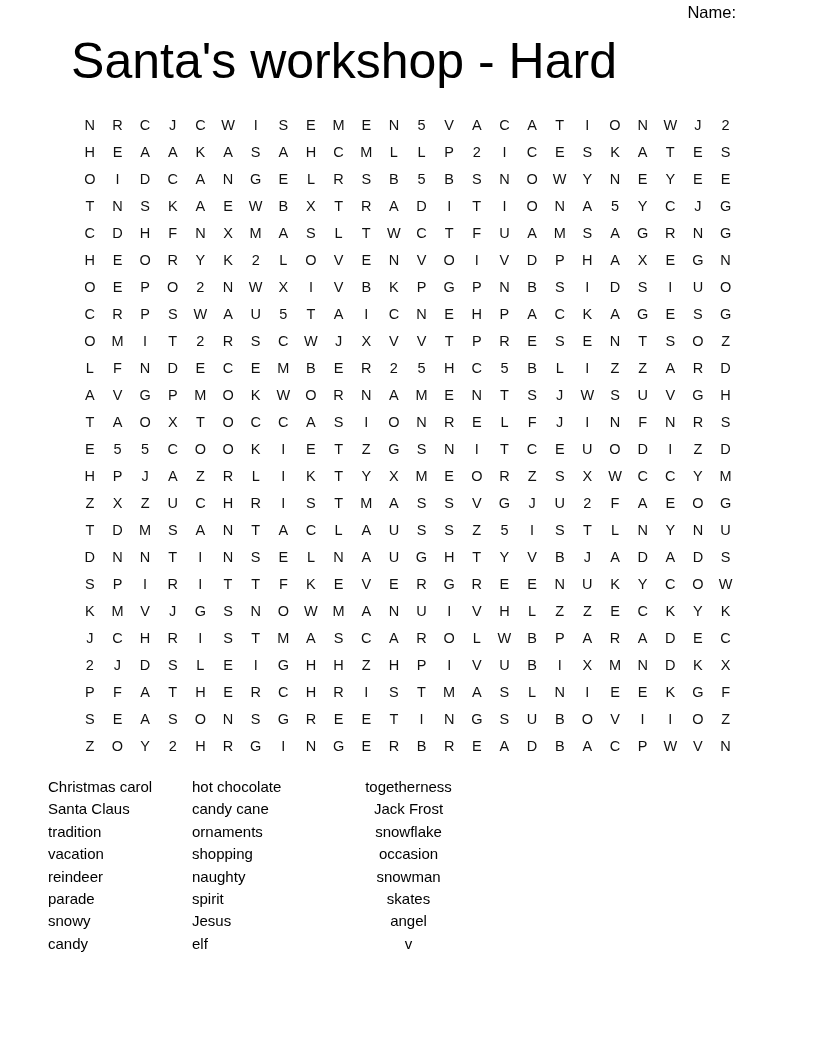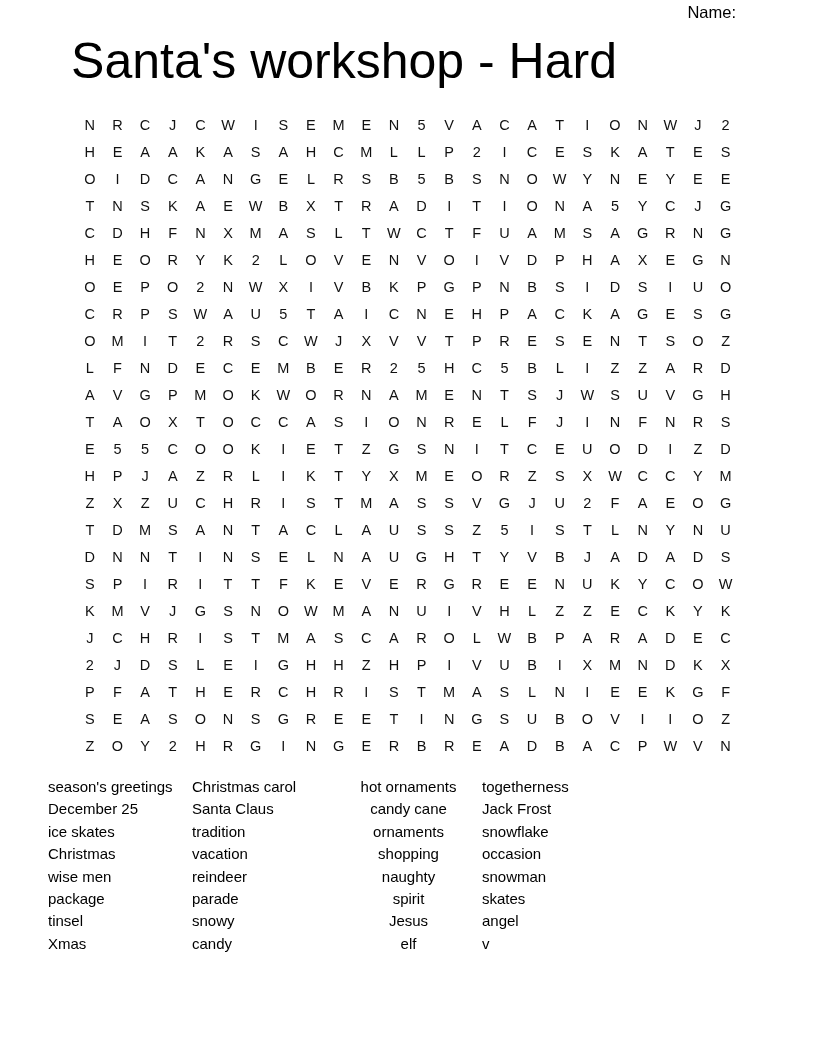--- a/index.html
+++ b/index.html
@@ -665,41 +665,31 @@
       <span class="cell">A</span>
       <span class="cell">C</span>
       <span class="cell">P</span>
       <span class="cell">W</span>
       <span class="cell">V</span>
       <span class="cell">N</span>
     </div>
 
   <div class="words" id="word-list">
       <div class="word-col">
-        <div class="word">season's greetings</div>
-        <div class="word">December 25</div>
-        <div class="word">ice skates</div>
-        <div class="word">Christmas</div>
-        <div class="word">wise men</div>
-        <div class="word">package</div>
-        <div class="word">tinsel</div>
-        <div class="word">Xmas</div>
-      </div>
-      <div class="word-col">
         <div class="word">Christmas carol</div>
         <div class="word">Santa Claus</div>
         <div class="word">tradition</div>
         <div class="word">vacation</div>
         <div class="word">reindeer</div>
         <div class="word">parade</div>
         <div class="word">snowy</div>
         <div class="word">candy</div>
       </div>
       <div class="word-col">
-        <div class="word">hot ornaments</div>
+        <div class="word">hot chocolate</div>
         <div class="word">candy cane</div>
         <div class="word">ornaments</div>
         <div class="word">shopping</div>
         <div class="word">naughty</div>
         <div class="word">spirit</div>
         <div class="word">Jesus</div>
         <div class="word">elf</div>
       </div>
       <div class="word-col">
         <div class="word">togetherness</div>

